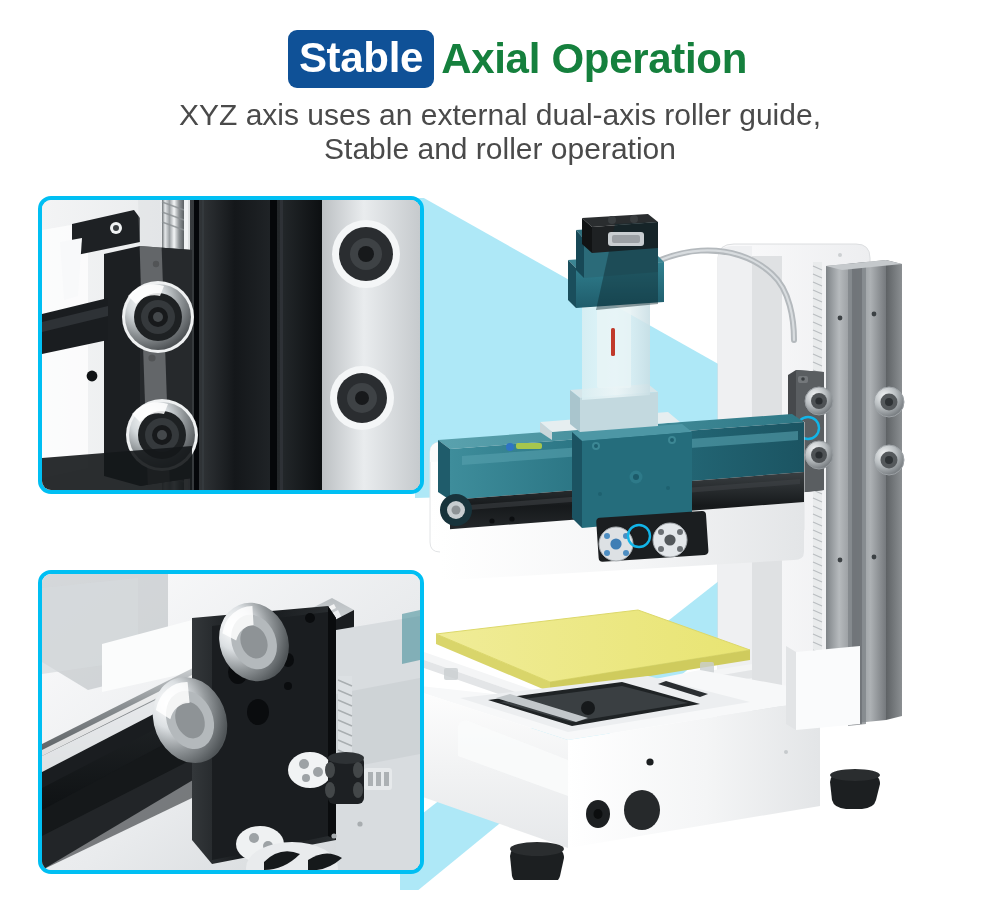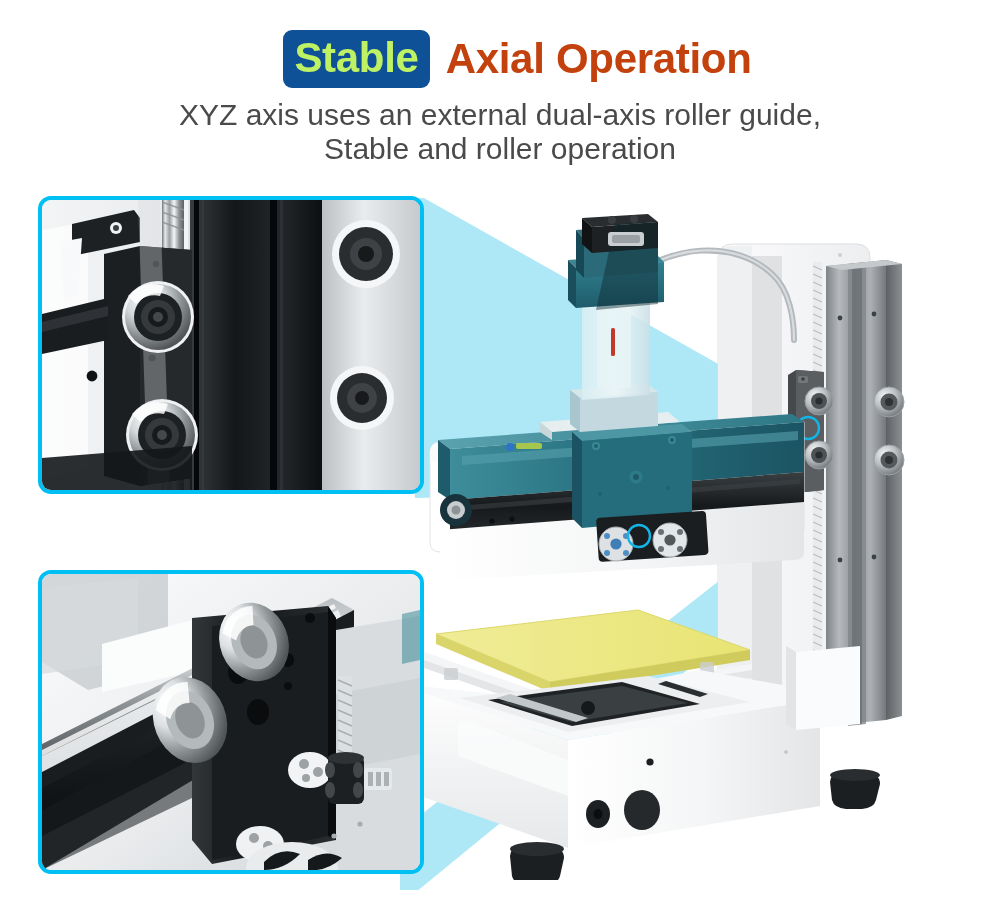--- a/index.html
+++ b/index.html
@@ -36,31 +36,31 @@
     width: 1000px;
     white-space: nowrap;
     font-size: 42px;
     font-weight: bold;
     letter-spacing: -0.3px;
     line-height: 50px;
   }
   #title-badge {
     display: inline-block;
     background: #0F5197;
-    color: #bef264;
+    color: #ffffff;
     border-radius: 9px;
     padding: 3px 11px 5px 11px;
     vertical-align: middle;
     margin-left: 35px;
   }
   #title-rest {
     display: inline-block;
-    color: #c2410c;
+    color: #15803d;
     vertical-align: middle;
-    padding-left: 16px;
+    padding-left: 7px;
   }
   .subline {
     position: absolute;
     left: 0;
     width: 1000px;
     color: #4a4a4a;
     font-size: 30px;
     font-weight: 400;
     line-height: 32px;
   }

